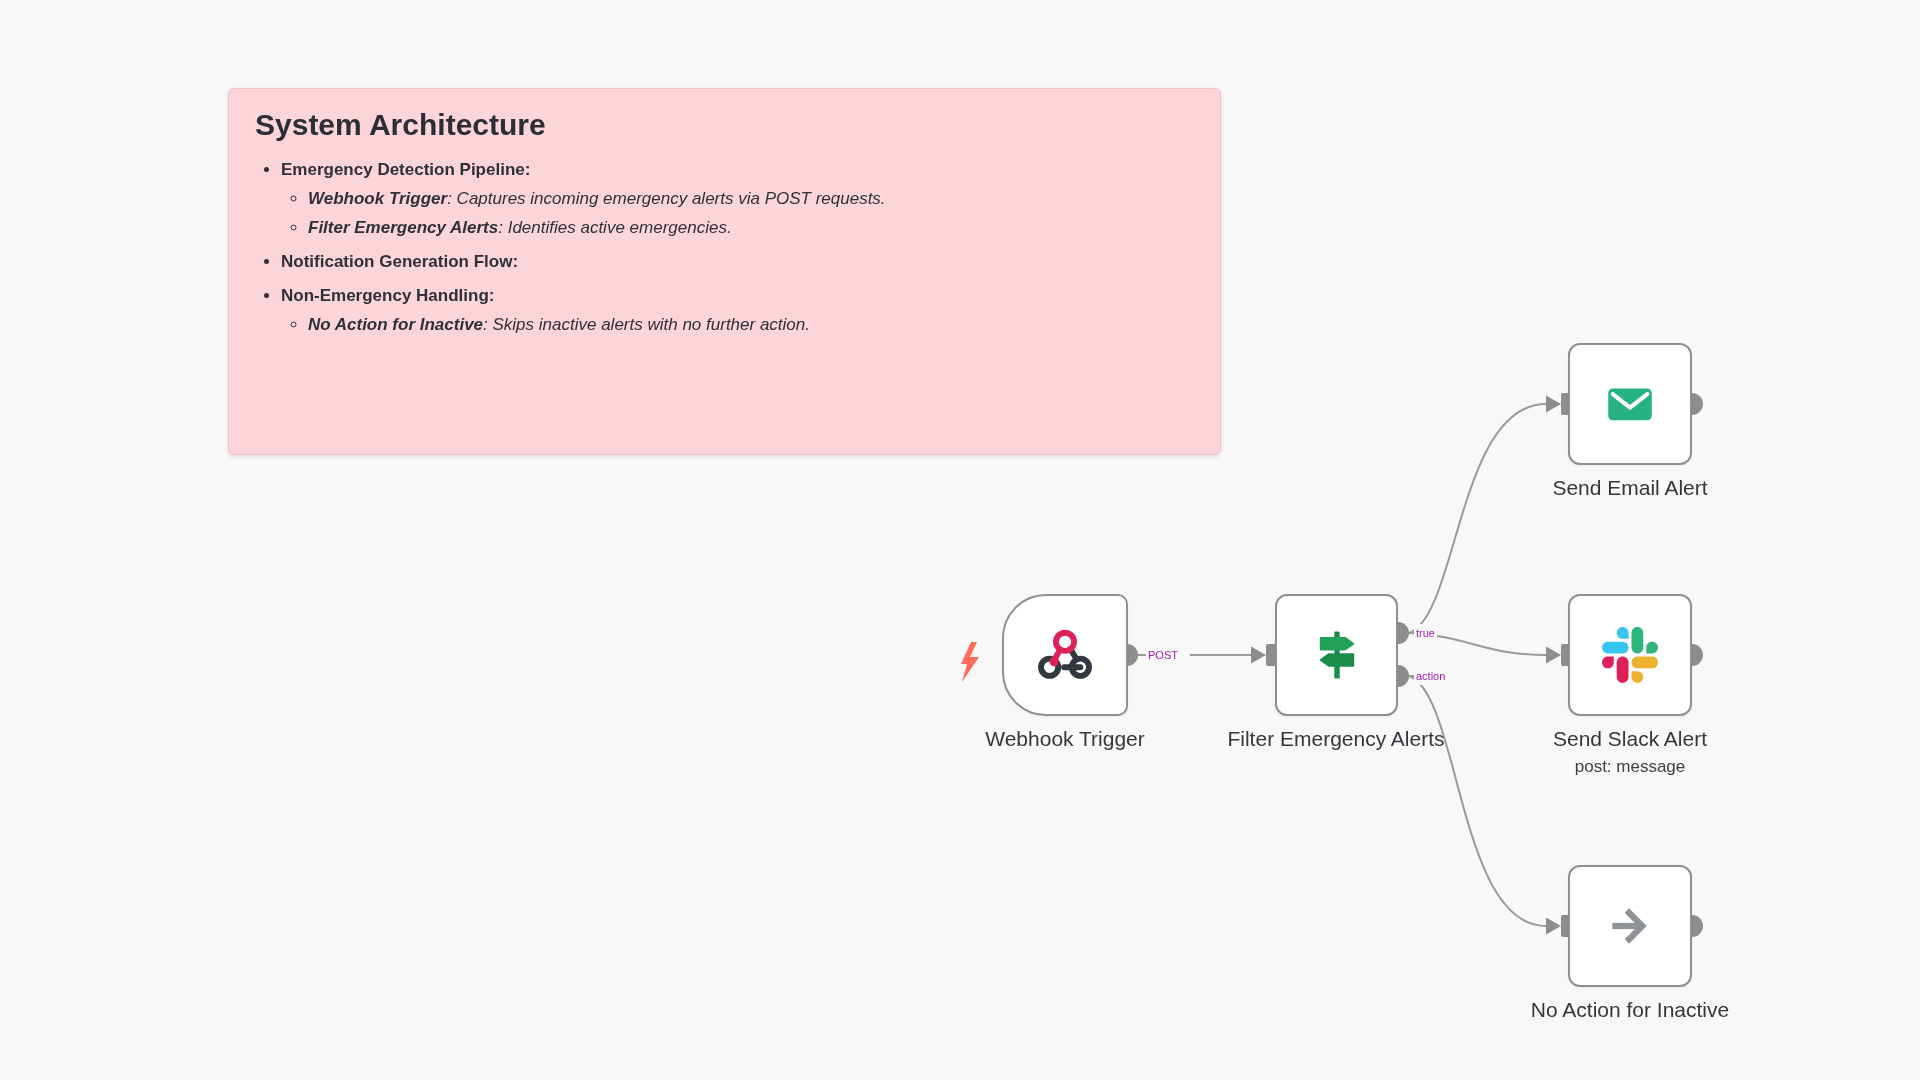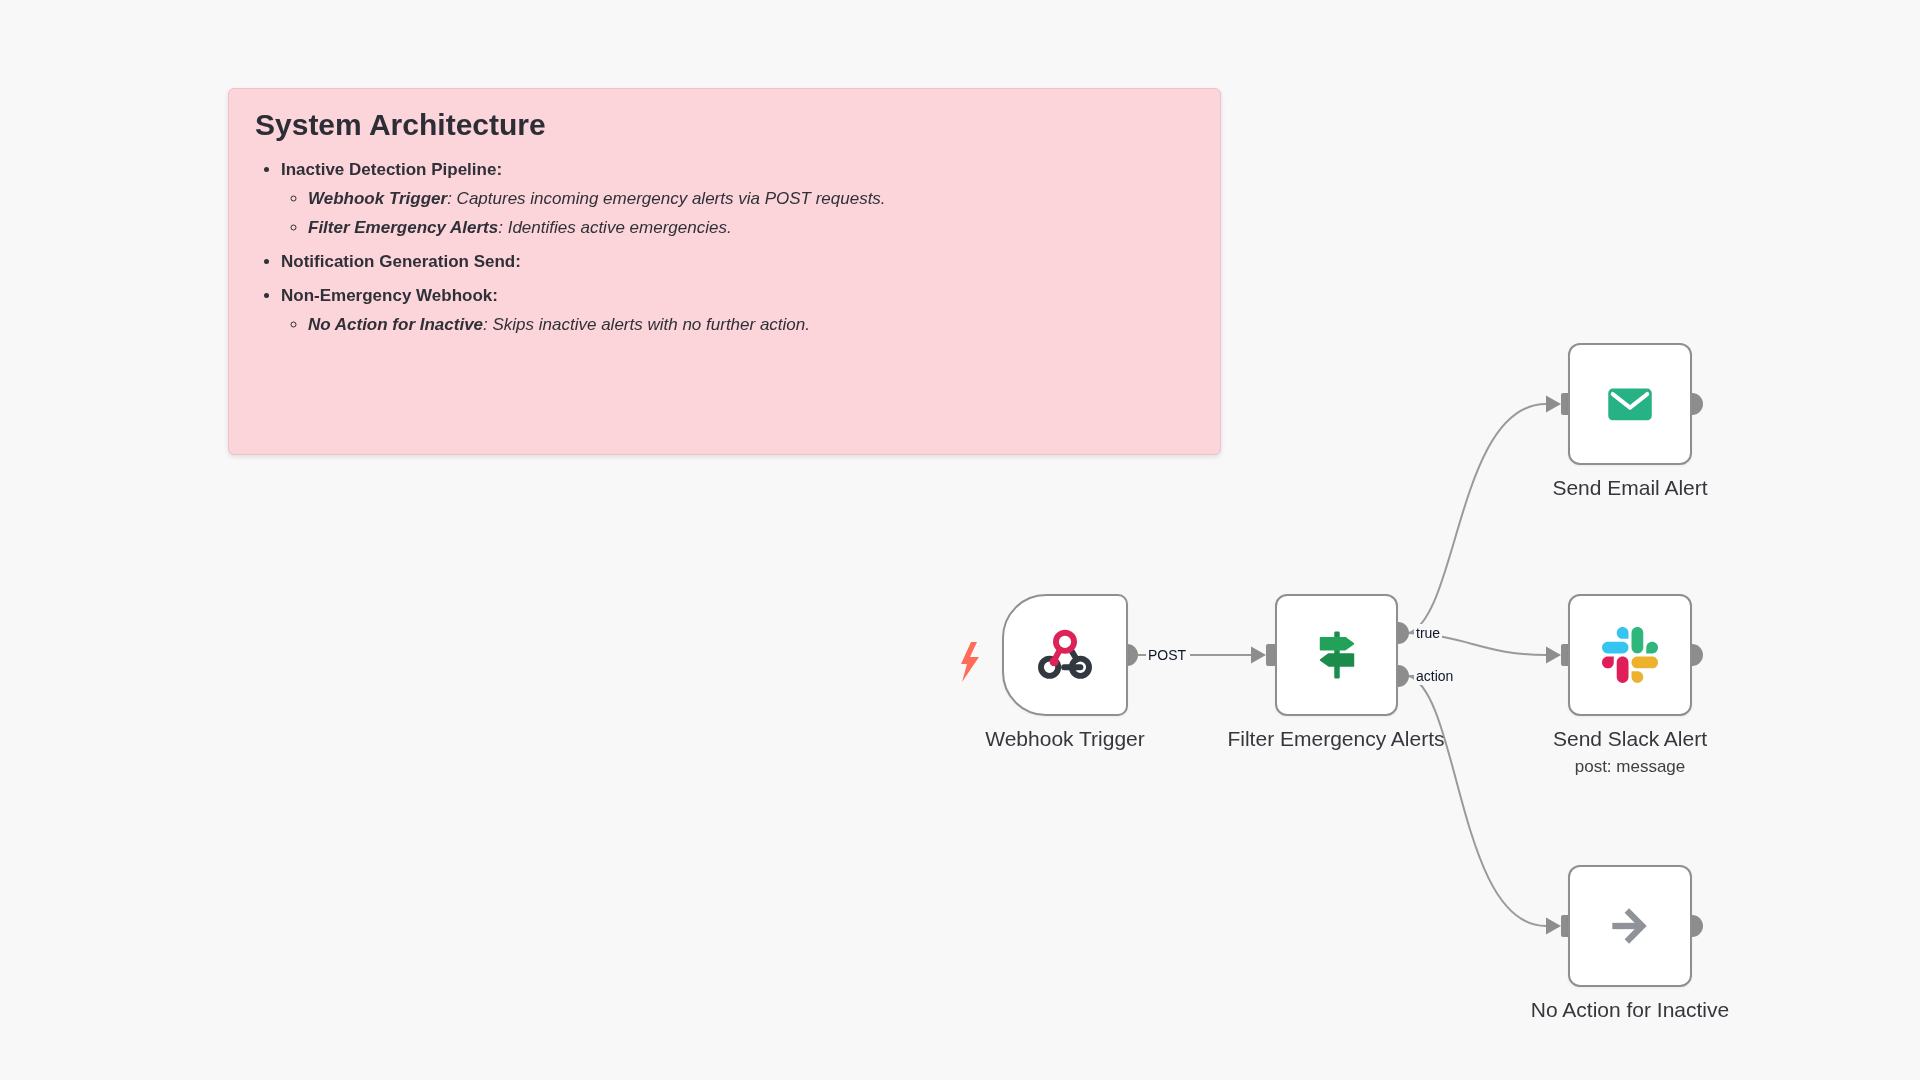--- a/index.html
+++ b/index.html
@@ -42,40 +42,40 @@
   }
 
   
   .edges{position:absolute;left:0;top:0;z-index:1;}
   .edge{stroke:#9a9a9a;stroke-width:2;fill:none;}
   .port{fill:#8d8d8d;}
   .in-bar{fill:#8d8d8d;}
   .in-arrow{fill:#8d8d8d;}
 
   .port-label{
-    position:absolute;z-index:2;font-size:14px;color:#0f172a;
+    position:absolute;z-index:2;font-size:11px;color:#a21caf;
     background:#f8f8f8;padding:0 2px;line-height:18px;
   }
 
   .bolt{position:absolute;z-index:3;}
 </style>
 </head>
 <body>
 
 <div class="canvas">
 
   <div class="sticky-note">
     <h1>System Architecture</h1>
     <ul class="note-list">
-        <li><b>Inactive Detection Pipeline:</b><ul>
+        <li><b>Emergency Detection Pipeline:</b><ul>
             <li><b>Webhook Trigger</b>: Captures incoming emergency alerts via POST requests.</li>
             <li><b>Filter Emergency Alerts</b>: Identifies active emergencies.</li>
           </ul></li>
-        <li><b>Notification Generation Send:</b></li>
-        <li><b>Non-Emergency Webhook:</b><ul>
+        <li><b>Notification Generation Flow:</b></li>
+        <li><b>Non-Emergency Handling:</b><ul>
             <li><b>No Action for Inactive</b>: Skips inactive alerts with no further action.</li>
           </ul></li>
       </ul>
   </div>
 
   <svg class="edges" width="1920" height="1080" viewBox="0 0 1920 1080">
 
     <g>
       <path class="edge" d="M1138 655 H1146"></path>
       <path class="edge" d="M1190 655 H1251"></path>

